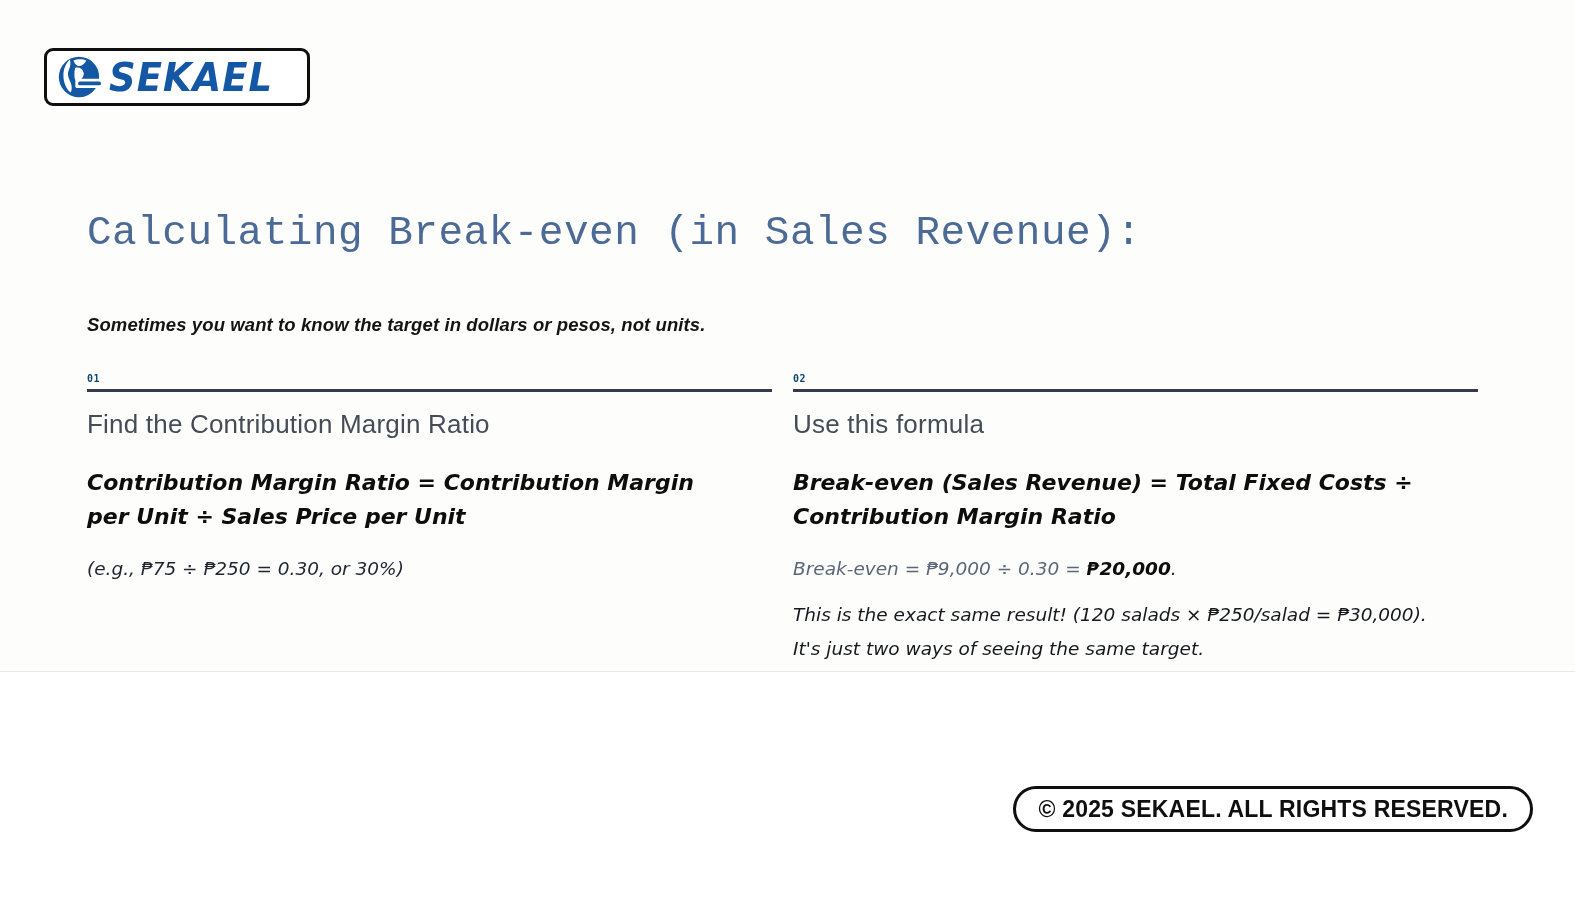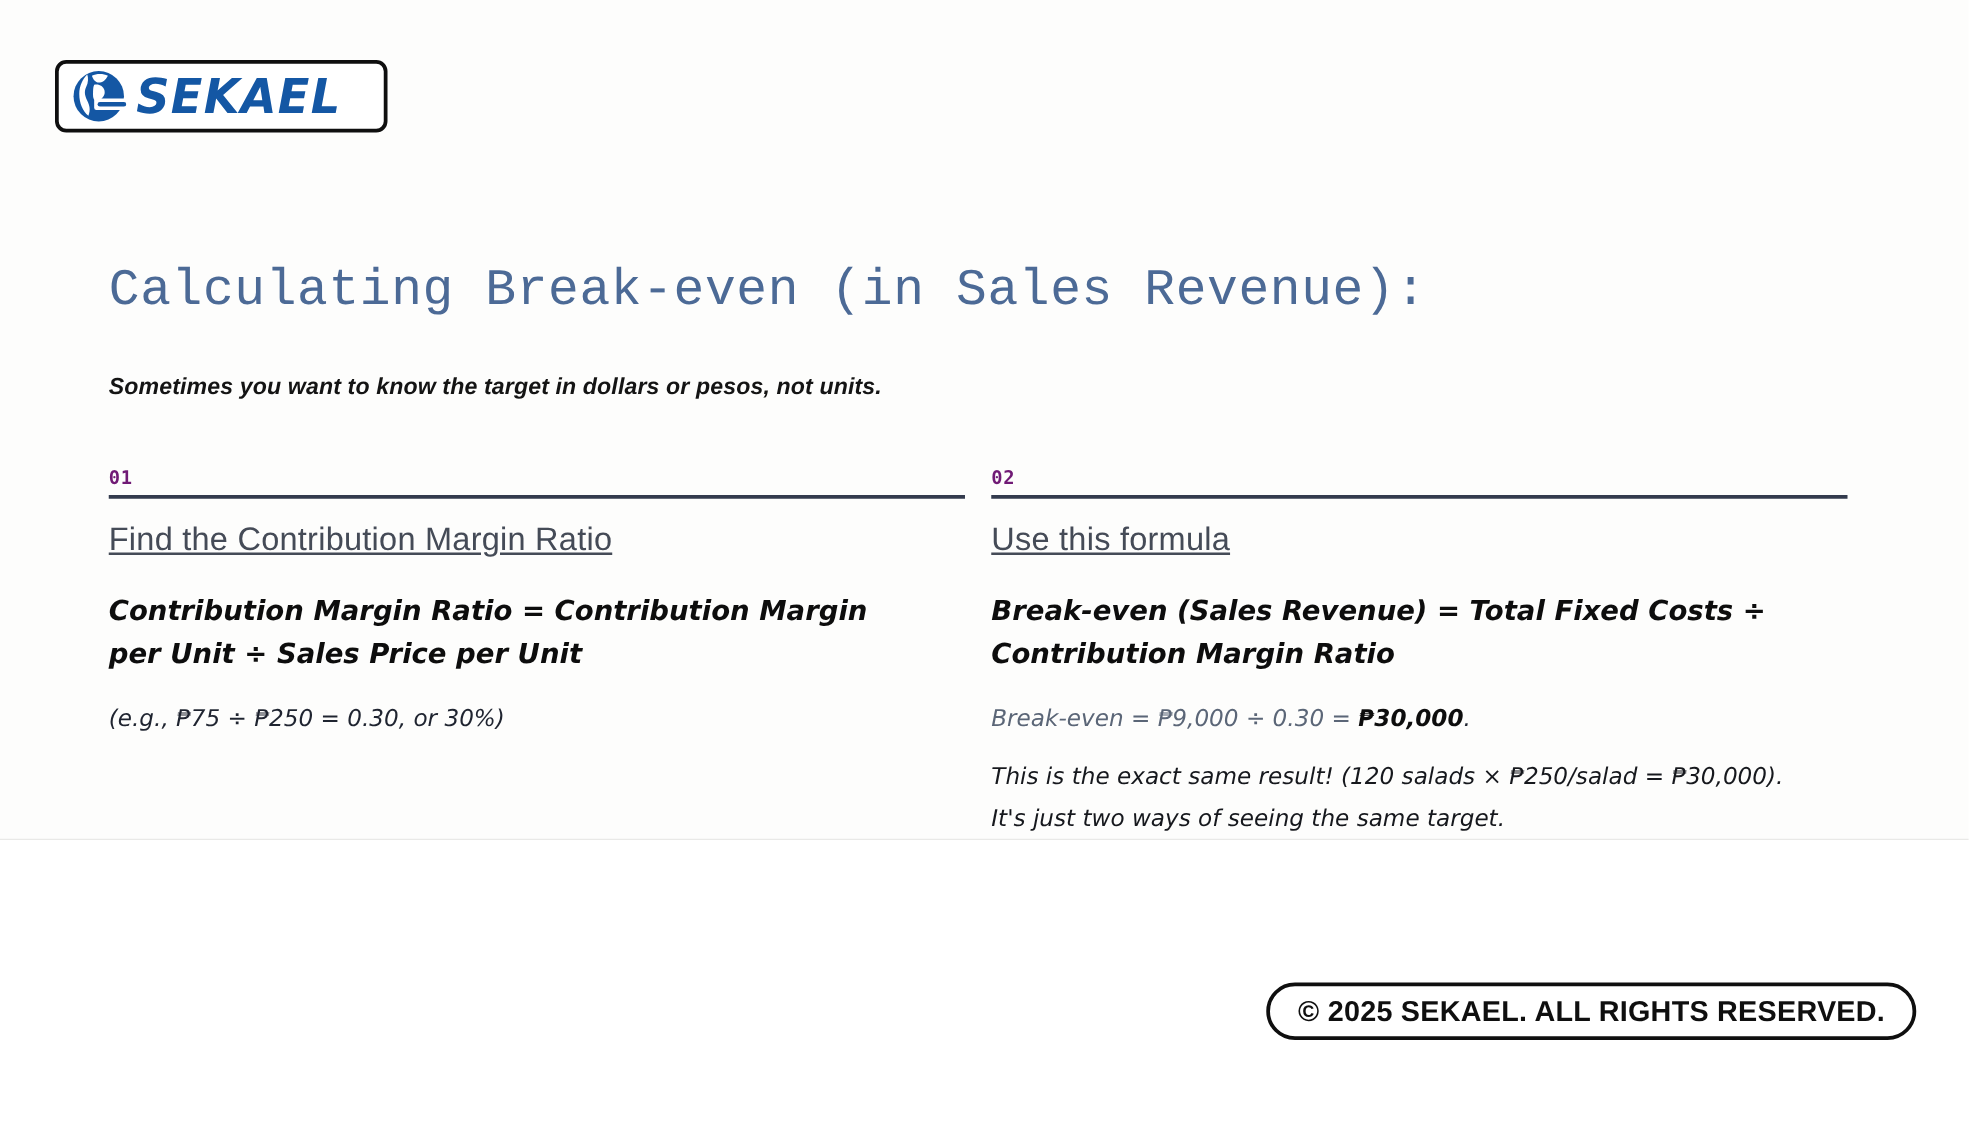--- a/index.html
+++ b/index.html
@@ -40,51 +40,50 @@
   
   .title {
     position: absolute; left: 87px; top: 210px;
     font-family: Liberation Mono, monospace;
     font-weight: 300;
     font-size: 41px;
     letter-spacing: 0.5px;
     color: #4C6A96;
   }
   .subtitle {
-    position: absolute; left: 87px; top: 298px;
+    position: absolute; left: 87px; top: 314px;
     font-style: italic; font-weight: 700;
     font-size: 18.5px;
     color: #141414;
     letter-spacing: 0.1px;
   }
 
   
   .columns {
     position: absolute; left: 87px; top: 373px;
     width: 1391px;
     display: grid;
     grid-template-columns: 685px 685px;
     column-gap: 21px;
   }
   .col-number {
-    font-size: 15px; font-weight: 700;
-    color: #701a75; letter-spacing: 0.6px;
+    font-size: 10px; font-weight: 700;
+    color: #0c4a6e; letter-spacing: 0.6px;
     font-family: "DejaVu Sans Mono", monospace;
   }
   .col-rule {
     height: 3px; background: #333B4D;
     margin-top: 5px; border: none;
   }
   .col-heading {
     margin-top: 17px;
     font-weight: 300;
     font-size: 26px;
     color: #454B57;
     letter-spacing: 0.2px;
-    text-decoration: underline;
   }
   .col-formula {
     margin-top: 26px;
     font-style: italic; font-weight: 700;
     font-size: 22px; line-height: 34px;
     color: #0d0d0d;
     font-family: "DejaVu Sans", sans-serif;
     padding-right: 30px;
   }
   .col-example {
@@ -150,21 +149,21 @@
       <h2 class="col-heading">Find the Contribution Margin Ratio</h2>
       <p class="col-formula">Contribution Margin Ratio = Contribution Margin per Unit ÷ Sales Price per Unit</p>
       <p class="col-example">(e.g., ₱75 ÷ ₱250 = 0.30, or 30%)</p>
     </div>
 
     <div class="col">
       <div class="col-number">02</div>
       <hr class="col-rule">
       <h2 class="col-heading">Use this formula</h2>
       <p class="col-formula">Break-even (Sales Revenue) = Total Fixed Costs ÷ Contribution Margin Ratio</p>
-      <p class="col-example"><span class="muted-part">Break-even = ₱9,000 ÷ 0.30 = </span><span class="bold-part">₱30,000</span><span>.</span></p>
+      <p class="col-example"><span class="muted-part">Break-even = ₱9,000 ÷ 0.30 = </span><span class="bold-part">₱20,000</span><span>.</span></p>
       <p class="col-note">This is the exact same result! (120 salads × ₱250/salad = ₱30,000). It's just two ways of seeing the same target.</p>
     </div>
 
   </div>
 
   <div class="footer-pill">
     <span class="footer-text">© 2025 SEKAEL. ALL RIGHTS RESERVED.</span>
   </div>
 
 </div>

